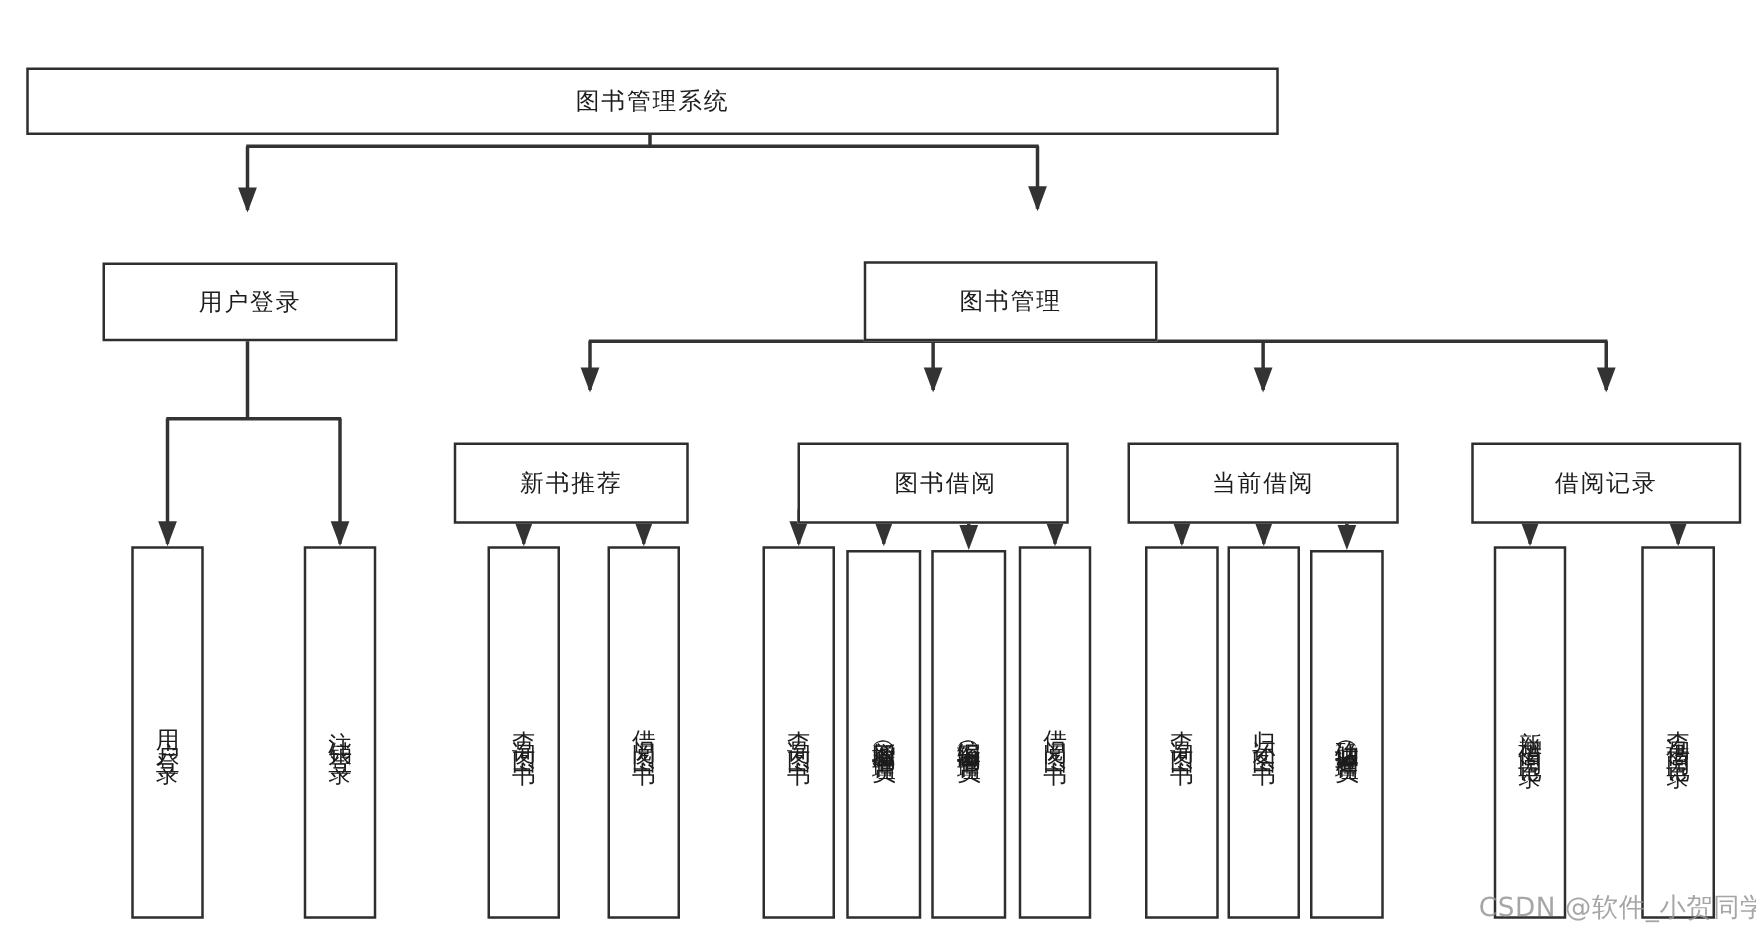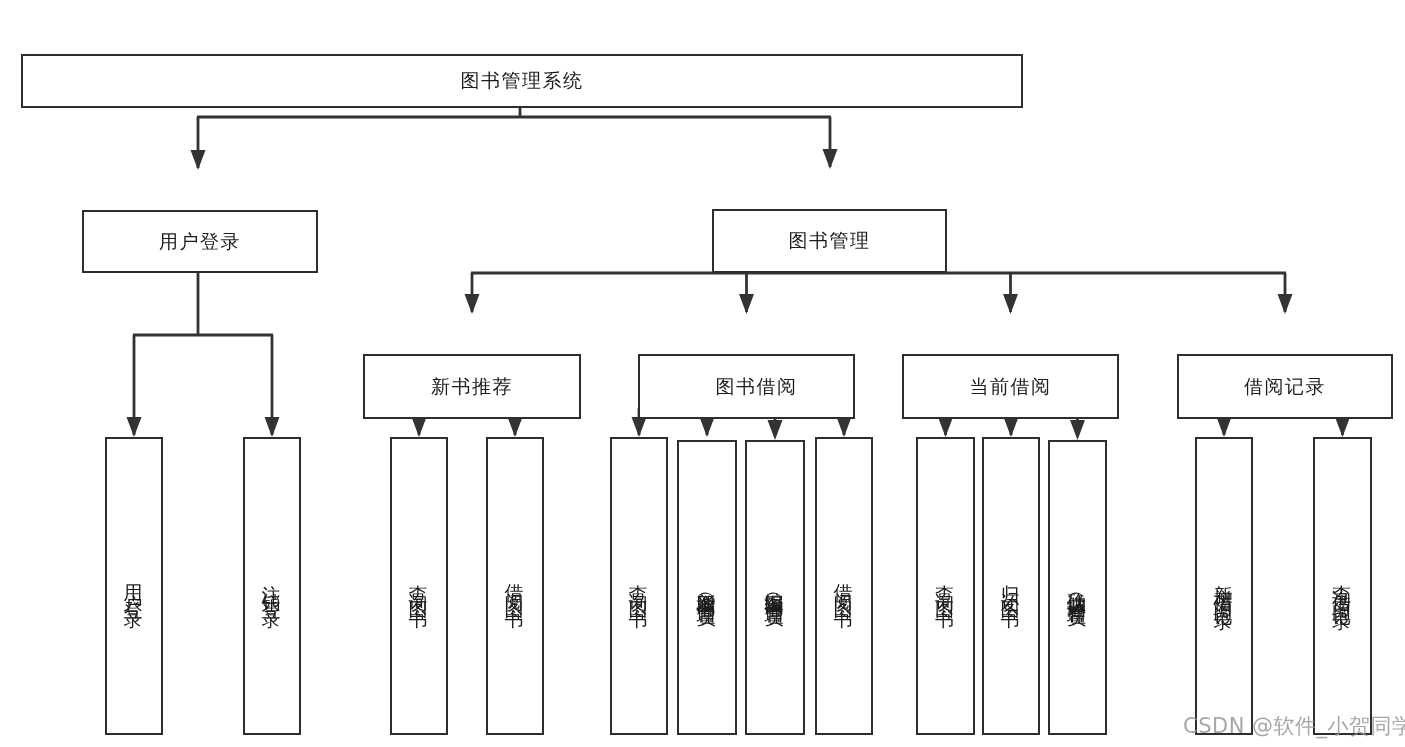--- a/index.html
+++ b/index.html
@@ -99,25 +99,25 @@
       <polygon points="1335,417 1350,417 1342.5,437" fill="#333333"></polygon>
     </svg>
 
   <div class="box box-h" style="left:21px; top:14px; width:1002px; height:54px;">
     <span>图书管理系统</span>
   </div>
 
   <div class="box box-h" style="left:82px; top:170px; width:236px; height:63px;">
     <span>用户登录</span>
   </div>
-  <div class="box box-h" style="left:712px; top:169px; width:235px; height:64px;">
+  <div class="box box-h" style="left:691px; top:169px; width:235px; height:64px;">
     <span>图书管理</span>
   </div>
 
-  <div class="box box-h" style="left:363px; top:314px; width:218px; height:65px;">
+  <div class="box box-h" style="left:363px; top:314px; width:188px; height:65px;">
     <span>新书推荐</span>
   </div>
   <div class="box box-h" style="left:638px; top:314px; width:217px; height:65px;padding-left:20px;">
     <span>图书借阅</span>
   </div>
   <div class="box box-h" style="left:1177px; top:314px; width:216px; height:65px;">
     <span>借阅记录</span>
   </div>
   <div class="box box-h" style="left:902px; top:314px; width:217px; height:65px;">
     <span>当前借阅</span>

